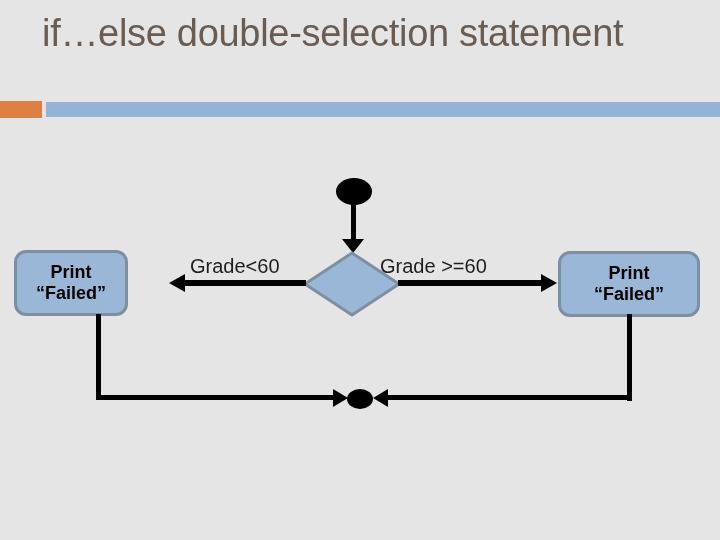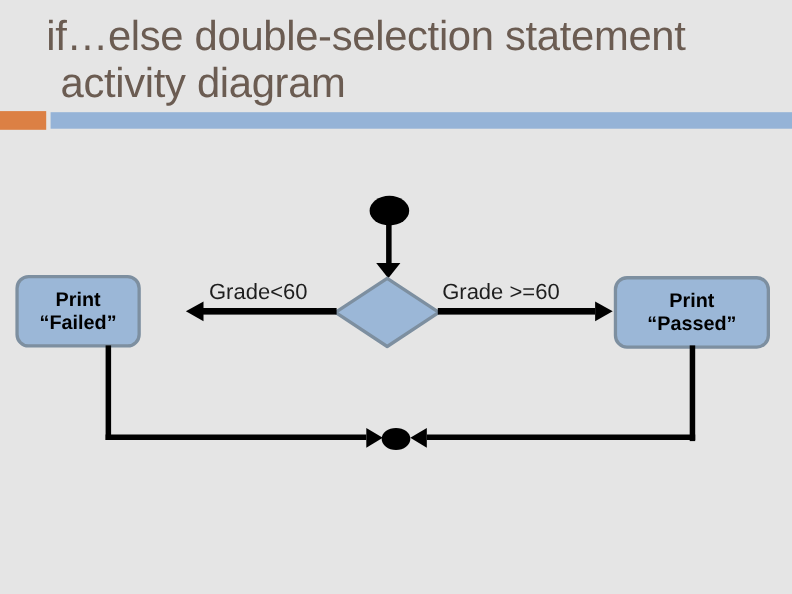--- a/index.html
+++ b/index.html
@@ -44,38 +44,37 @@
   .head.left{left:169px;top:274px;border-top:9px solid transparent;border-bottom:9px solid transparent;border-right:16px solid var(--line-black);}
   .head.right{left:541px;top:274px;border-top:9px solid transparent;border-bottom:9px solid transparent;border-left:16px solid var(--line-black);}
   .head.merge-l{left:333px;top:389px;border-top:9px solid transparent;border-bottom:9px solid transparent;border-left:15px solid var(--line-black);}
   .head.merge-r{left:373px;top:389px;border-top:9px solid transparent;border-bottom:9px solid transparent;border-right:15px solid var(--line-black);}
   .diamond-svg{position:absolute;left:303px;top:251px;width:98px;height:66px;}
   .diamond-svg polygon{fill:var(--shape-fill);stroke:var(--shape-border);stroke-width:3;stroke-linejoin:round;}
   .branch-label{
     position:absolute;color:var(--label-color);font-size:20px;line-height:1;white-space:nowrap;
   }
   .branch-label.left{left:190px;top:256px;}
-  .branch-label.right{left:402px;top:256px;}
+  .branch-label.right{left:380px;top:256px;}
   .action-box{
     position:absolute;background:var(--shape-fill);
     border:3px solid var(--shape-border);border-radius:12px;
     display:flex;align-items:center;justify-content:center;
     color:#000;font-weight:bold;font-size:18px;text-align:center;
     line-height:21px;white-space:pre-line;
   }
   .action-box.failed{left:14px;top:250px;width:114px;height:66px;}
   .action-box.passed{left:558px;top:251px;width:142px;height:66px;}
 </style>
 </head>
 <body>
 
 <div class="slide">
 
   <div class="title-line l1">if…else double-selection statement</div>
-  <div class="title-line l2">activity diagram</div>
 
   <div class="bar-orange"></div>
   <div class="bar-blue"></div>
 
   <div>
 
     <div class="node start-node"></div>
     <div class="stem v-start"></div>
     <div class="head down"></div>
 
@@ -88,21 +87,21 @@
     <div class="head left"></div>
     <div class="action-box failed">
       <span>Print “Failed”</span>
     </div>
 
     <div class="branch-label right">Grade &gt;=60</div>
     <div class="stem h-right"></div>
     <div class="head right"></div>
     <div class="action-box passed">
       <span>Print
-“Passed”</span>
+“Failed”</span>
     </div>
 
     <div class="stem v-fail"></div>
     <div class="stem h-fail"></div>
     <div class="head merge-l"></div>
 
     <div class="stem v-pass"></div>
     <div class="stem h-pass"></div>
     <div class="head merge-r"></div>
 

